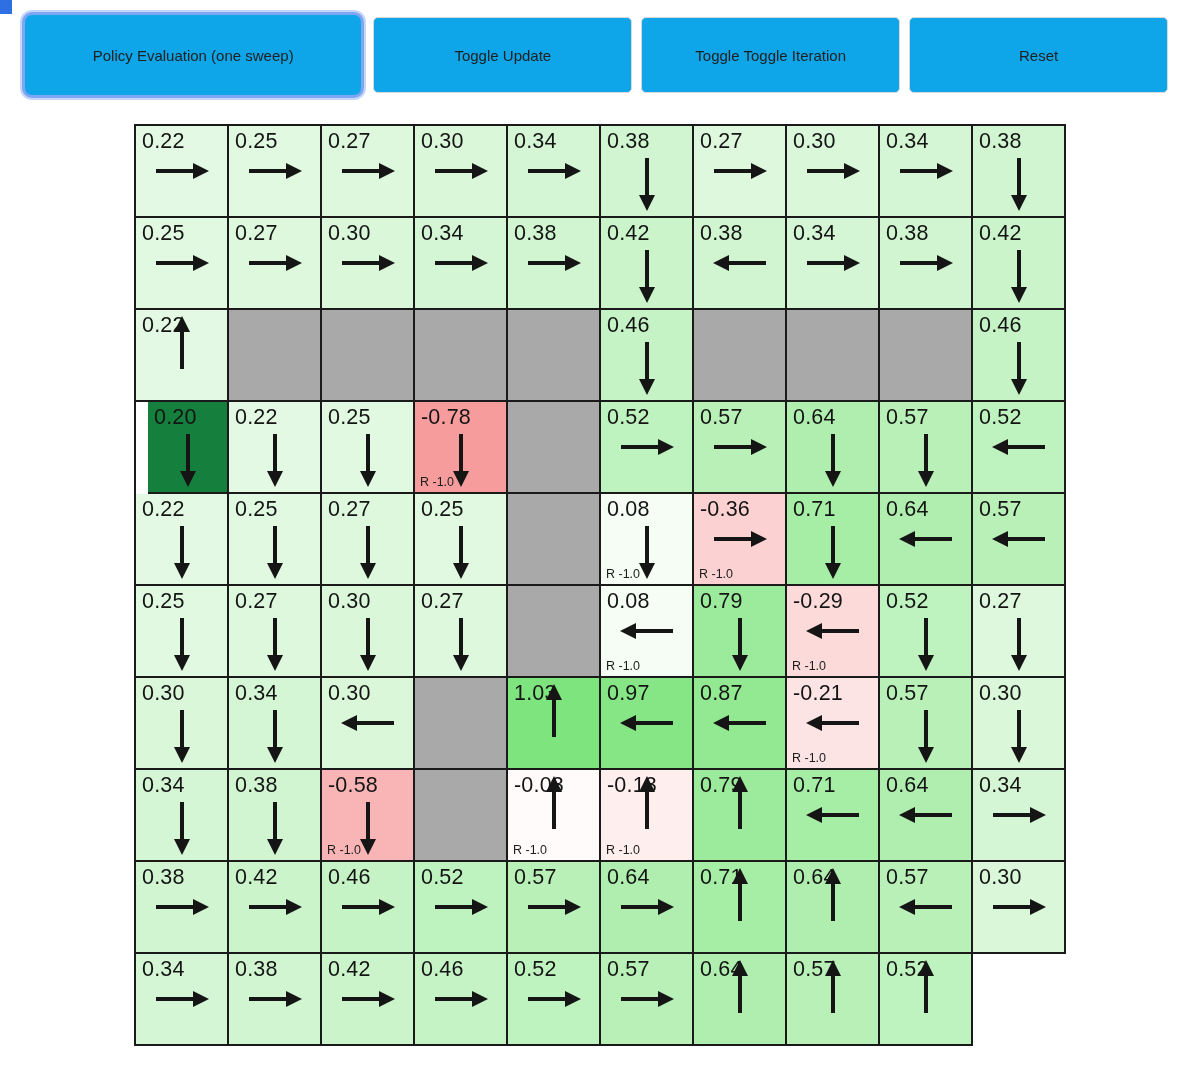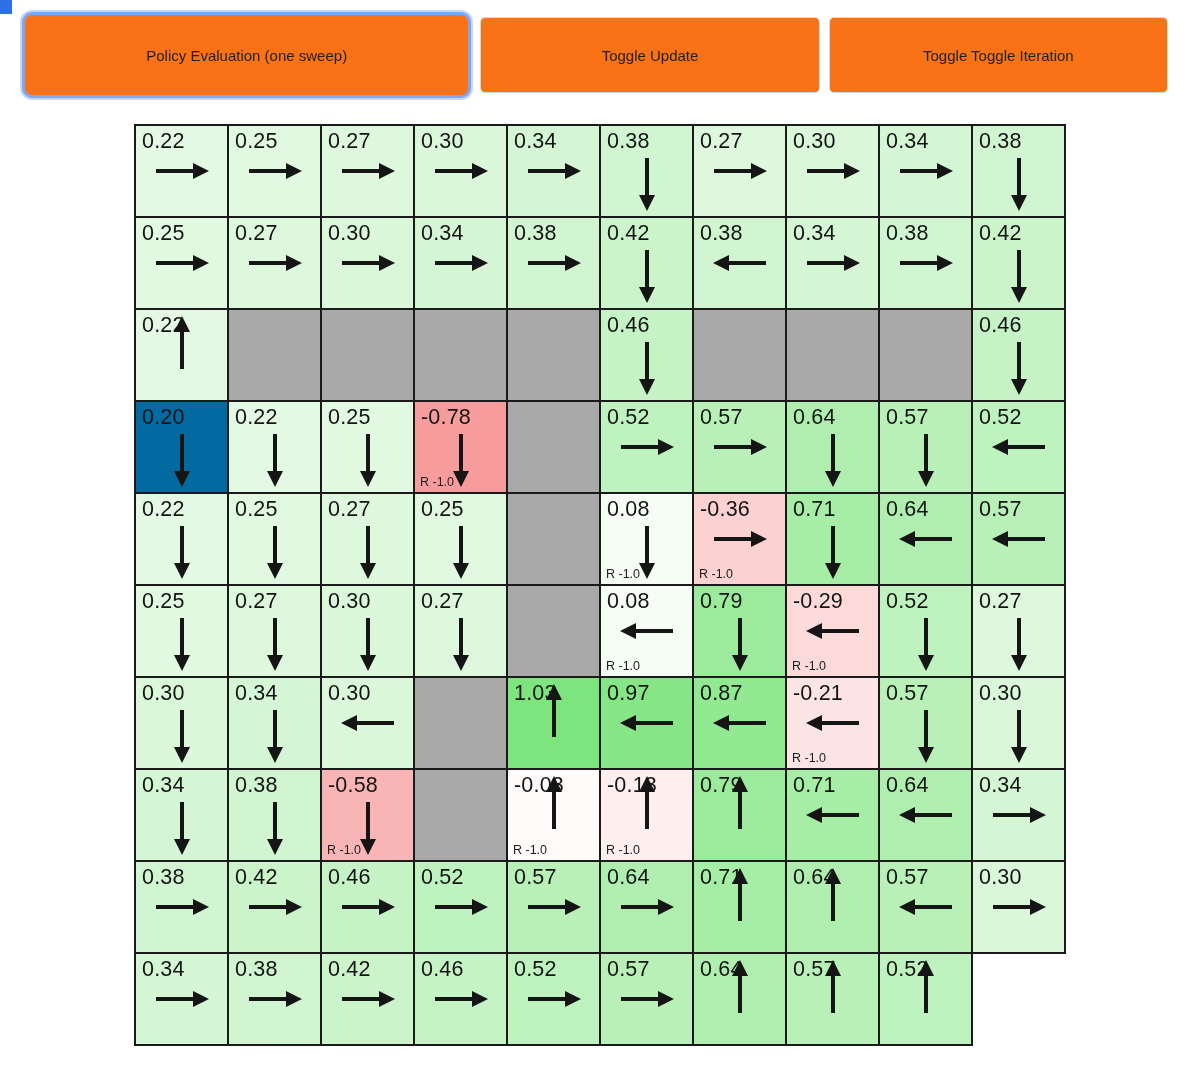--- a/index.html
+++ b/index.html
@@ -1,21 +1,21 @@
 <!DOCTYPE html>
 <html><head>
 <meta charset="utf-8">
 <style>
   html,body{margin:0;padding:0;background:#ffffff;width:1196px;height:1080px;overflow:hidden;
     font-family:"Liberation Sans", sans-serif;}
   .corner-accent{position:absolute;top:0;left:0;width:12px;height:14px;background:#2f6fe4;}
 
   
   .toolbar{display:flex;align-items:center;gap:9px;padding:14px 28px 0 22px;height:96px;box-sizing:border-box;}
-  .tb-btn{background:#f97316;border:1px solid #d9d9d9;border-radius:5px;height:76px;
+  .tb-btn{background:#0ea5e9;border:1px solid #d9d9d9;border-radius:5px;height:76px;
     font-family:"Liberation Sans", sans-serif;font-size:15px;color:#1f1f1f;cursor:pointer;
     flex:1 1 0;padding:8px 8px;}
   .tb-btn.active{flex:1.33 1 0;height:86px;border:3px solid #7fa6f2;border-radius:10px;
     box-shadow:0 0 0 2px #c6d6f9;}
 
   
   .grid{margin:28px 0 0 134px;width:930px;display:grid;grid-template-columns:repeat(10,1fr);
     border-top:2.5px solid #1a1a1a;border-left:2.5px solid #1a1a1a;box-sizing:content-box;}
   .cell{position:relative;height:90px;border-right:2.5px solid #1a1a1a;border-bottom:2.5px solid #1a1a1a;}
   .cell .val{position:absolute;top:3px;left:6px;font-size:21.5px;color:#141414;letter-spacing:0.2px;}
@@ -32,20 +32,21 @@
 </style>
 </head>
 <body>
 
 <div class="corner-accent"></div>
 
 <div class="toolbar">
     <button class="tb-btn active">Policy Evaluation (one sweep)</button>
     <button class="tb-btn">Toggle Update</button>
     <button class="tb-btn">Toggle Toggle Iteration</button>
+    <button class="tb-btn">Reset</button>
   </div>
 
 <div class="grid">
     <div class="cell" style="background: rgb(228, 249, 228);">
       <div class="val">0.22</div>
       <div class="arrow-wrap h">
         <svg width="58" height="26" viewBox="0 0 58 26">
           <line x1="3" y1="13" x2="41" y2="13"></line>
           <polygon points="40,5 56,13 40,21"></polygon>
         </svg>
@@ -249,21 +250,21 @@
     <div class="cell" style="background: rgb(169, 169, 169);"></div>
     <div class="cell" style="background: rgb(198, 243, 198);">
       <div class="val">0.46</div>
       <div class="arrow-wrap v">
         <svg width="26" height="58" viewBox="0 0 26 58">
           <line x1="13" y1="3" x2="13" y2="42"></line>
           <polygon points="5,40 13,56 21,40"></polygon>
         </svg>
       </div>
     </div>
-    <div class="cell" style="background: #0369a1;">
+    <div class="cell" style="background: #15803d; margin-left: 12px;">
       <div class="val">0.20</div>
       <div class="arrow-wrap v">
         <svg width="26" height="58" viewBox="0 0 26 58">
           <line x1="13" y1="3" x2="13" y2="42"></line>
           <polygon points="5,40 13,56 21,40"></polygon>
         </svg>
       </div>
     </div>
     <div class="cell" style="background: rgb(228, 249, 228);">
       <div class="val">0.22</div>

